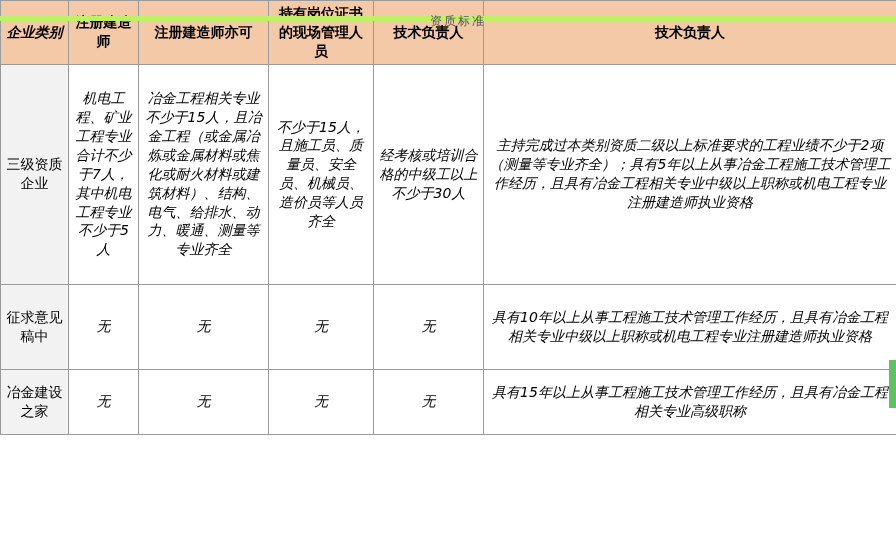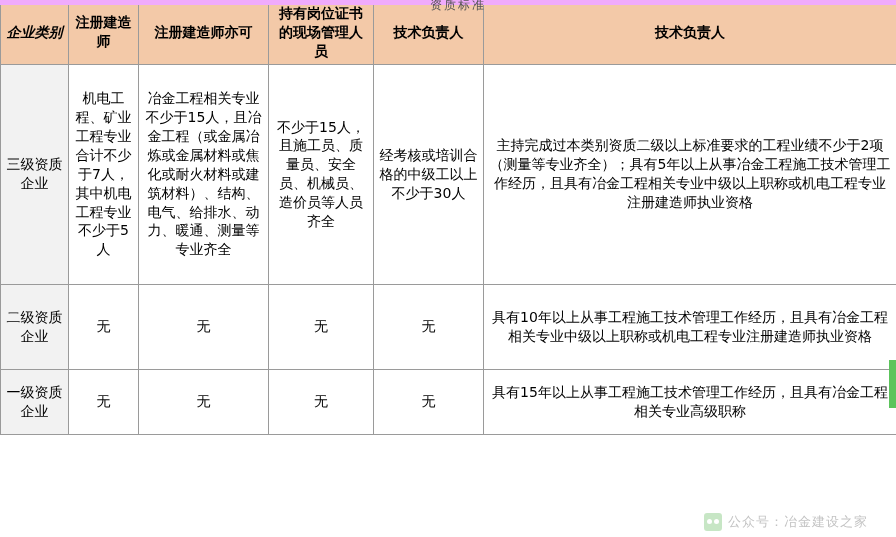--- a/index.html
+++ b/index.html
@@ -49,44 +49,45 @@
     background: #f3c9a8;
     font-style: italic;
   }
   td.rowhead {
     background: #f2f2f2;
     font-weight: normal;
     margin-left: 44px;
   }
   td.body-cell {
     background: #ffffff;
+    font-style: italic;
   }
   td.tall-text {
     text-align: left;
     font-size: 14px;
     line-height: 1.45;
   }
   td.center-text {
     text-align: center;
     font-size: 14px;
     line-height: 1.45;
   }
   .c0 { width: 68px; }
   .c1 { width: 70px; }
   .c2 { width: 130px; }
   .c3 { width: 105px; }
   .c4 { width: 110px; }
   .c5 { width: 413px; }
   .top-strip {
     position: absolute;
     left: 0;
-    top: 0;
+    top: 16px;
     width: 896px;
     height: 5px;
-    background: #f0abfc;
+    background: #bef264;
     z-index: 5;
   }
   .top-strip .fragment {
     position: absolute;
     left: 430px;
     top: -3px;
     font-size: 12px;
     color: #555555;
     letter-spacing: 2px;
   }
@@ -170,42 +171,38 @@
     <tbody>
       <tr style="height:220px;">
         <td class="rowhead center-text">三级资质企业</td>
         <td class="body-cell center-text">机电工程、矿业工程专业合计不少于7人，其中机电工程专业不少于5人</td>
         <td class="body-cell tall-text">冶金工程相关专业不少于15人，且冶金工程（或金属冶炼或金属材料或焦化或耐火材料或建筑材料）、结构、电气、给排水、动力、暖通、测量等专业齐全</td>
         <td class="body-cell tall-text">不少于15人，且施工员、质量员、安全员、机械员、造价员等人员齐全</td>
         <td class="body-cell tall-text">经考核或培训合格的中级工以上不少于30人</td>
         <td class="body-cell tall-text">主持完成过本类别资质二级以上标准要求的工程业绩不少于2项（测量等专业齐全）；具有5年以上从事冶金工程施工技术管理工作经历，且具有冶金工程相关专业中级以上职称或机电工程专业注册建造师执业资格</td>
       </tr>
       <tr style="height:85px;">
-        <td class="rowhead center-text">二级资质企业</td>
+        <td class="rowhead center-text">征求意见稿中</td>
         <td class="body-cell center-text">无</td>
         <td class="body-cell center-text">无</td>
         <td class="body-cell center-text">无</td>
         <td class="body-cell center-text">无</td>
         <td class="body-cell tall-text">具有10年以上从事工程施工技术管理工作经历，且具有冶金工程相关专业中级以上职称或机电工程专业注册建造师执业资格</td>
       </tr>
       <tr style="height:65px;">
-        <td class="rowhead center-text">一级资质企业</td>
+        <td class="rowhead center-text">冶金建设之家</td>
         <td class="body-cell center-text">无</td>
         <td class="body-cell center-text">无</td>
         <td class="body-cell center-text">无</td>
         <td class="body-cell center-text">无</td>
         <td class="body-cell tall-text">具有15年以上从事工程施工技术管理工作经历，且具有冶金工程相关专业高级职称</td>
       </tr>
     </tbody>
   </table>
 
   <div class="top-strip">
     <span class="fragment">资质标准</span>
   </div>
 
   <div class="green-bar"></div>
 
-  <div class="watermark">
-    <span class="wm-logo"></span>
-    <span class="wm-text">公众号：冶金建设之家</span>
-  </div>
 
 </div>
 
 </body></html>

